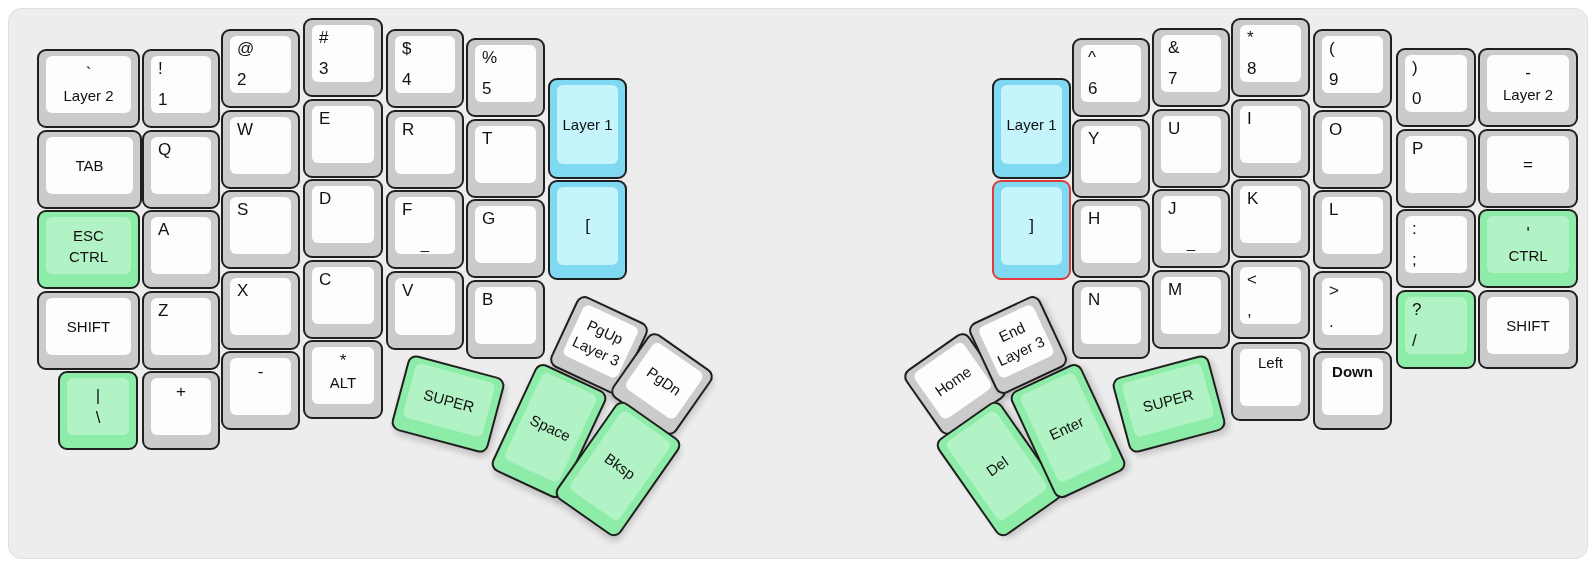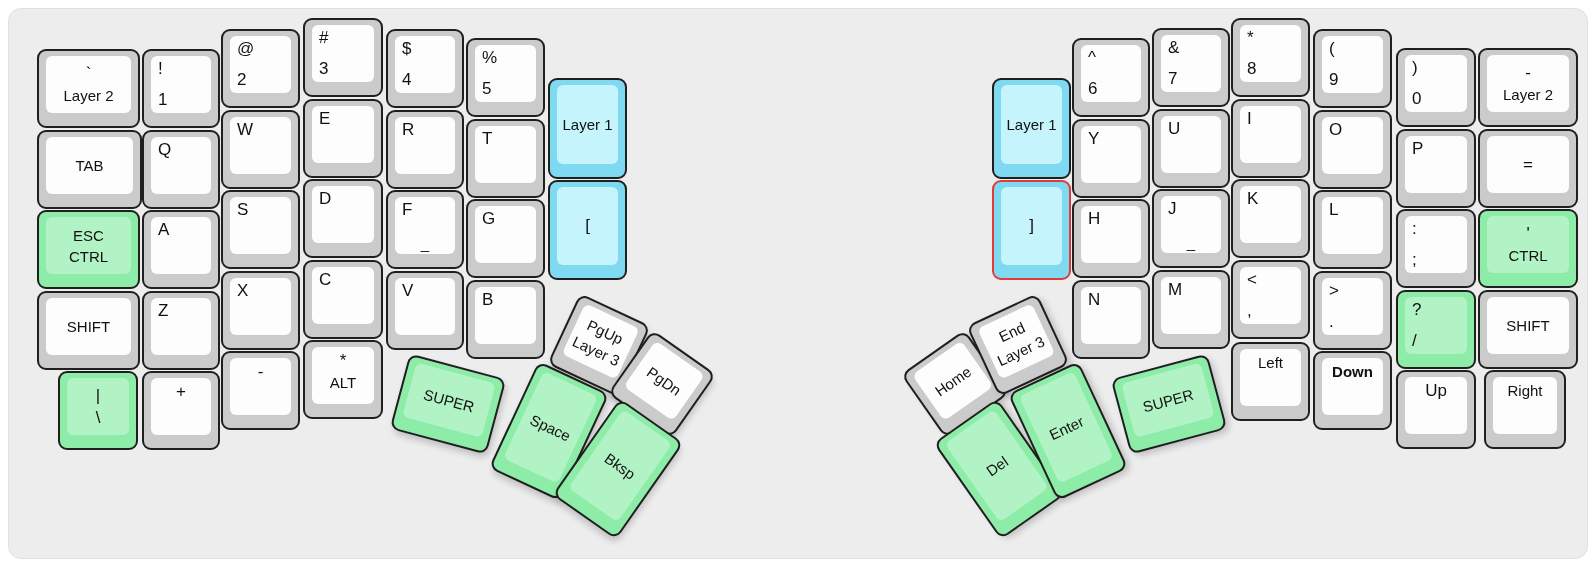--- a/index.html
+++ b/index.html
@@ -340,50 +340,40 @@
         <span class="lab">:</span>
         <span class="lab">;</span>
       </div>
     </div>
     <div class="key g" style="left: 1396px; top: 290px; width: 80px; height: 79px;">
       <div class="cap tl">
         <span class="lab">?</span>
         <span class="lab">/</span>
       </div>
     </div>
-    <div class="key w" style="left: 1396px; top: 370px; width: 80px; height: 79px;">
-      <div class="cap tc">
-        <span class="lab">Up</span>
-      </div>
-    </div>
     <div class="key w" style="left: 1478px; top: 48px; width: 100px; height: 79px;">
       <div class="cap c">
         <span class="lab">-</span>
         <span class="lab word">Layer 2</span>
       </div>
     </div>
     <div class="key w" style="left: 1478px; top: 129px; width: 100px; height: 79px;">
       <div class="cap c">
         <span class="lab">=</span>
       </div>
     </div>
     <div class="key g" style="left: 1478px; top: 209px; width: 100px; height: 79px;">
       <div class="cap c">
         <span class="lab">'</span>
         <span class="lab word">CTRL</span>
       </div>
     </div>
     <div class="key w" style="left: 1478px; top: 290px; width: 100px; height: 79px;">
       <div class="cap c">
         <span class="lab word">SHIFT</span>
-      </div>
-    </div>
-    <div class="key w" style="left: 1484px; top: 370px; width: 82px; height: 79px;">
-      <div class="cap tc">
-        <span class="lab word">Right</span>
       </div>
     </div>
     <div class="key w thumb" style="left: 916px; top: 345px; width: 78px; height: 78px; transform: rotate(-35deg);">
       <div class="cap c">
         <span class="lab word">Home</span>
       </div>
     </div>
     <div class="key w thumb" style="left: 979px; top: 306px; width: 78px; height: 78px; transform: rotate(-25deg);">
       <div class="cap c">
         <span class="lab word">End</span>

